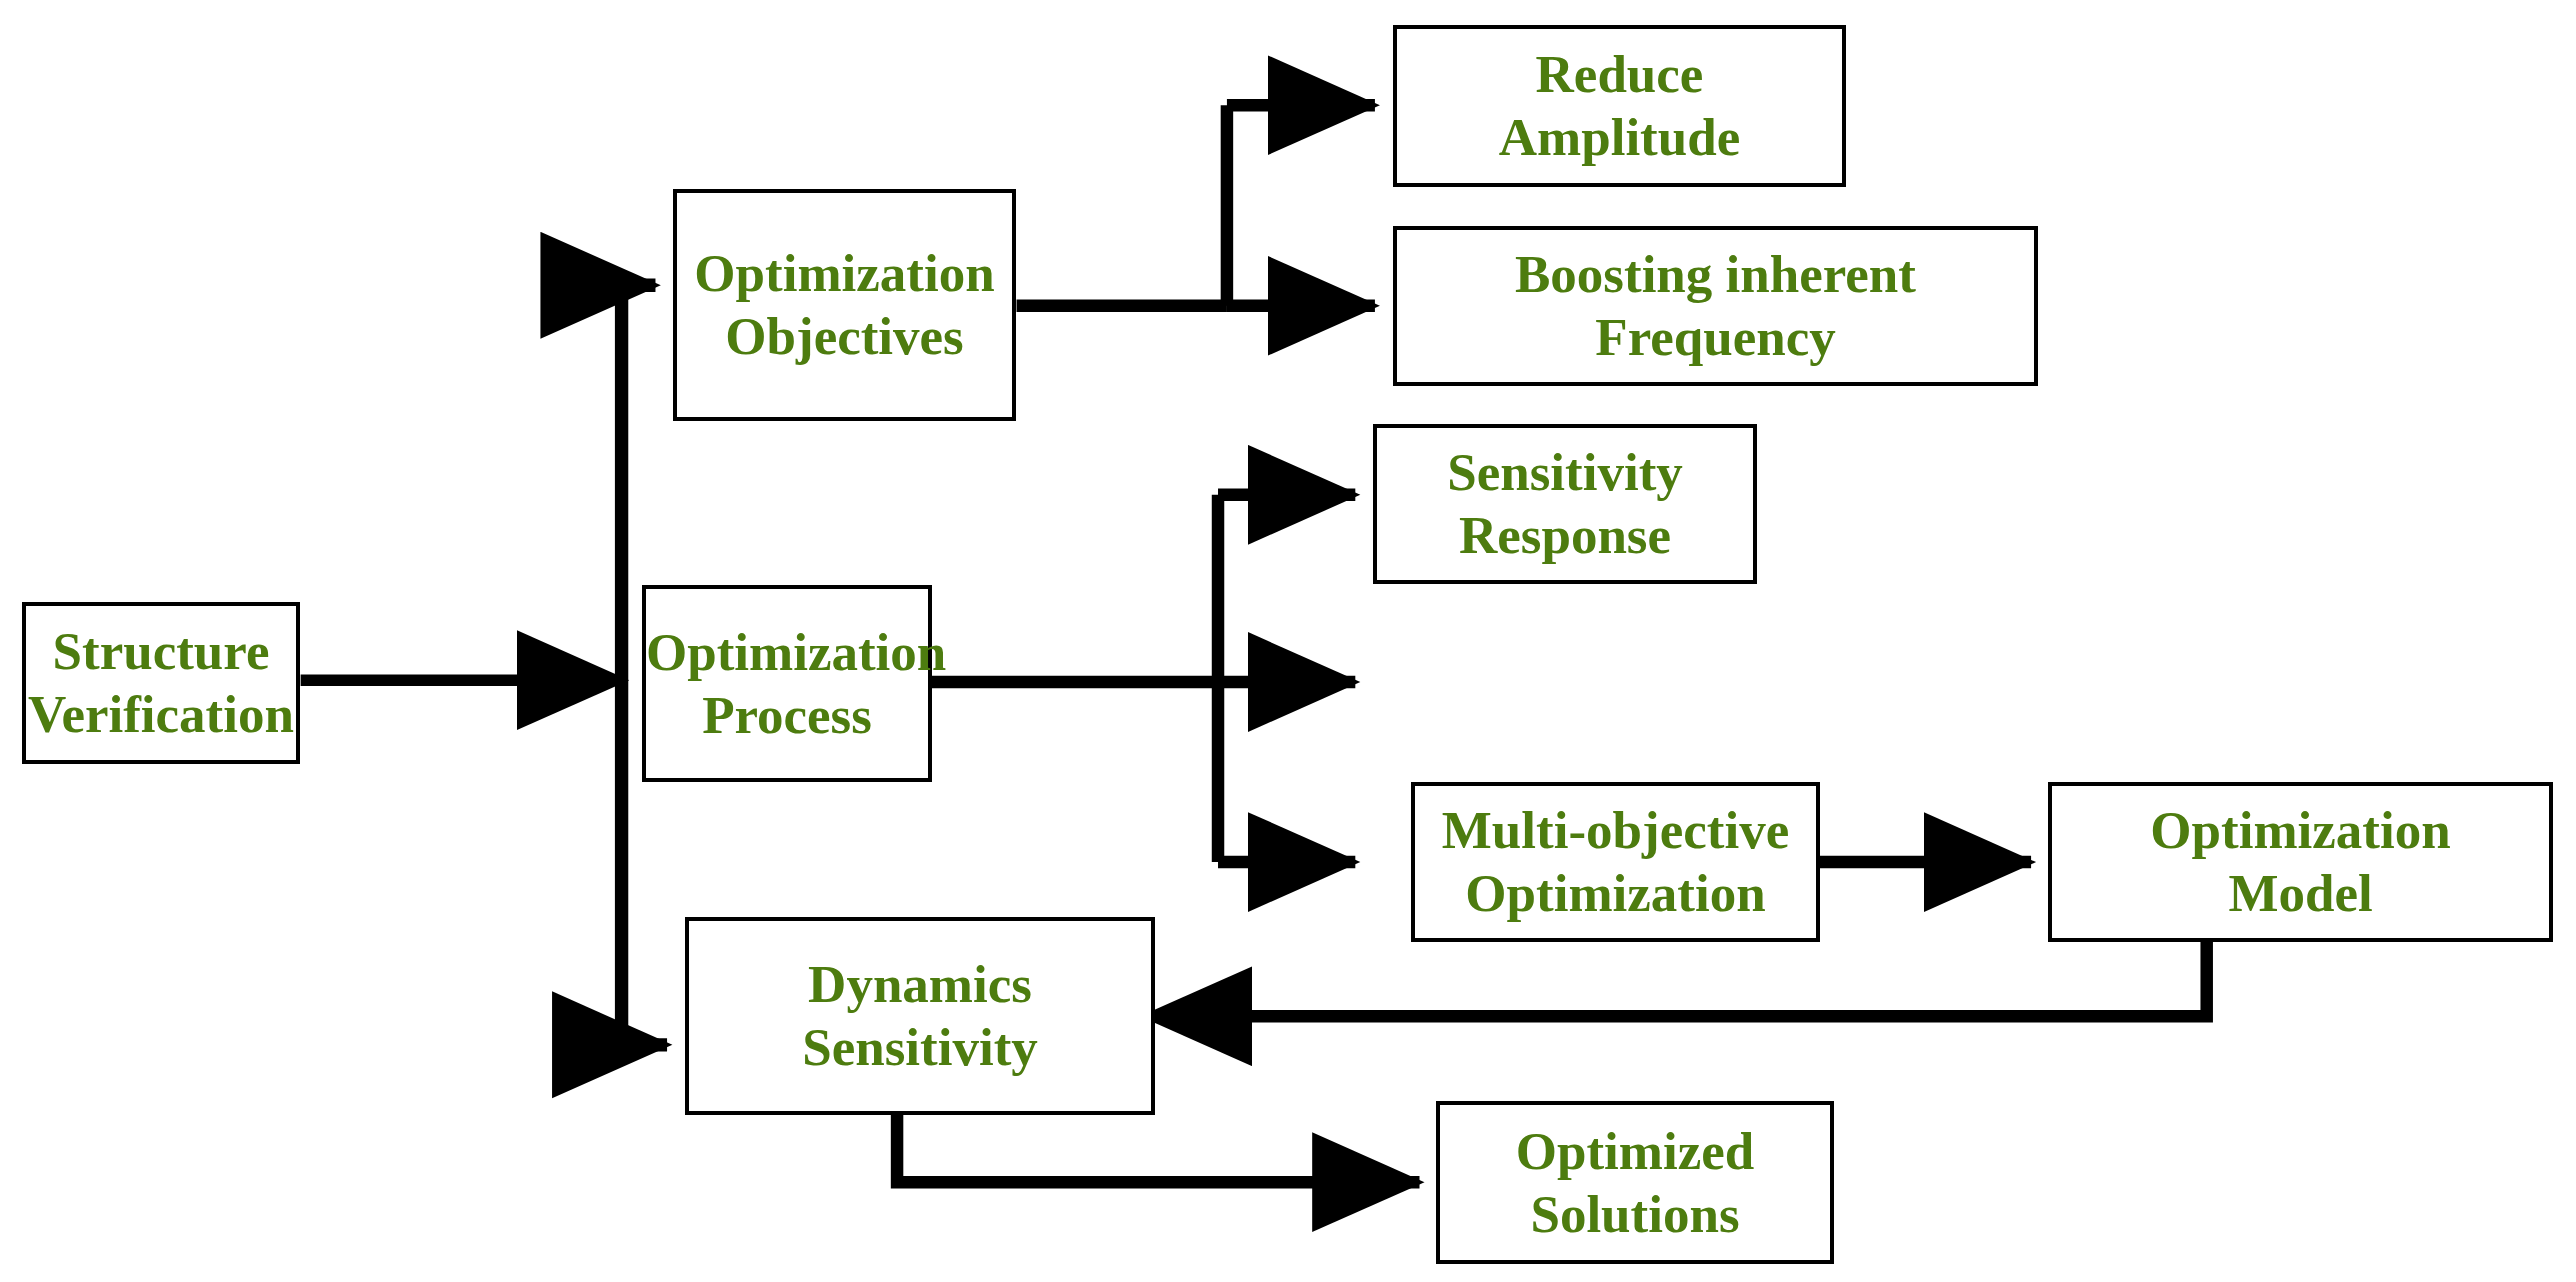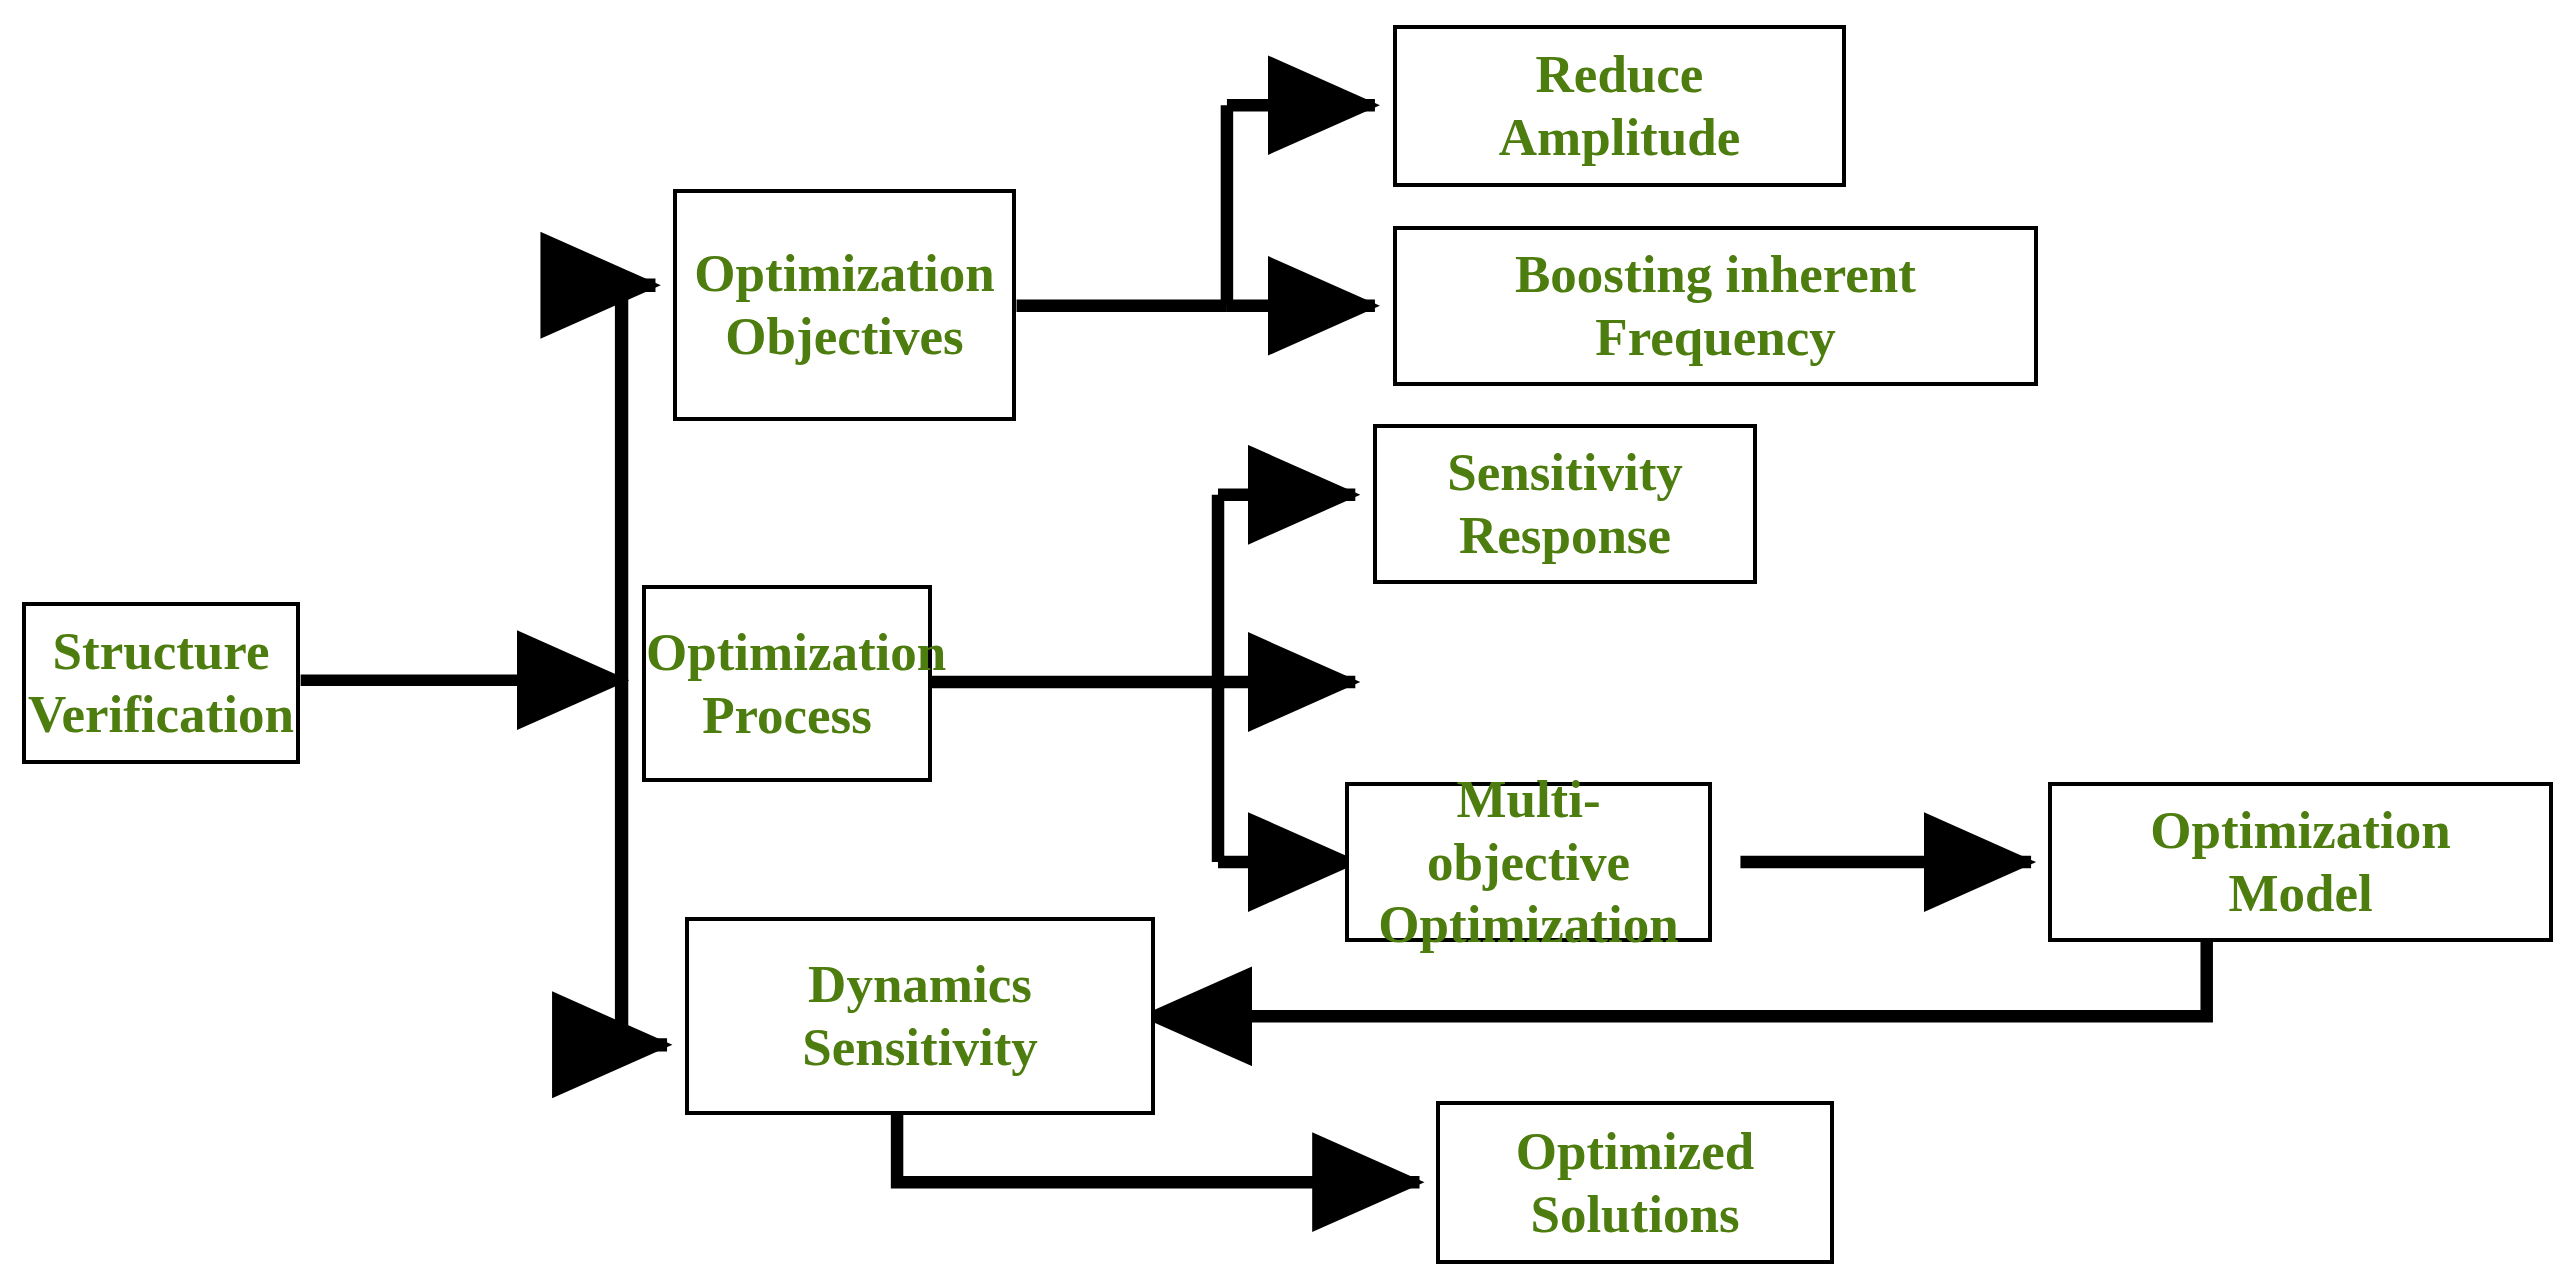--- a/index.html
+++ b/index.html
@@ -123,21 +123,21 @@
     <span class="node-label">Optimization
 Process</span>
   </div>
 
   <div class="node" style="left:1373px; top:424px; width:384px; height:160px;">
     <span class="node-label">Sensitivity
 Response</span>
   </div>
 
 
-  <div class="node" style="left:1345px; top:782px; width:367px; height:160px;justify-content:flex-end;">
+  <div class="node" style="left:1411px; top:782px; width:409px; height:160px;justify-content:flex-end;">
     <span class="node-label">Multi-objective
 Optimization</span>
   </div>
 
   <div class="node" style="left:2048px; top:782px; width:505px; height:160px;">
     <span class="node-label">Optimization
 Model</span>
   </div>
 
   <div class="node" style="left:685px;  top:917px; width:470px; height:198px;">

